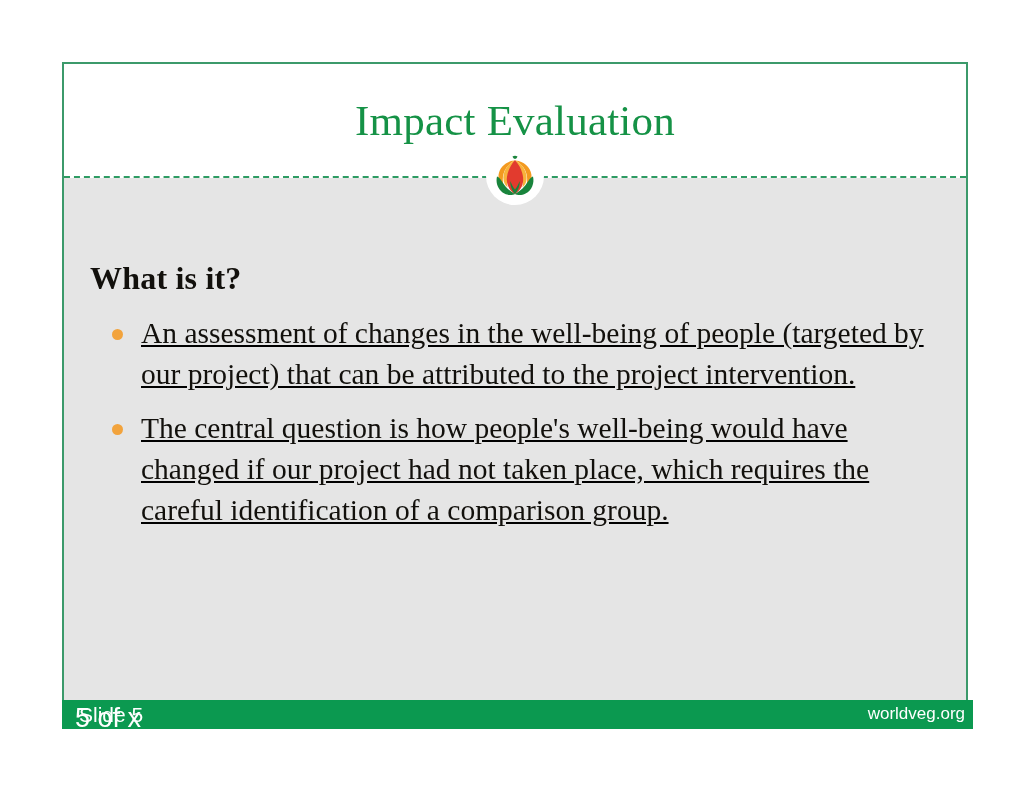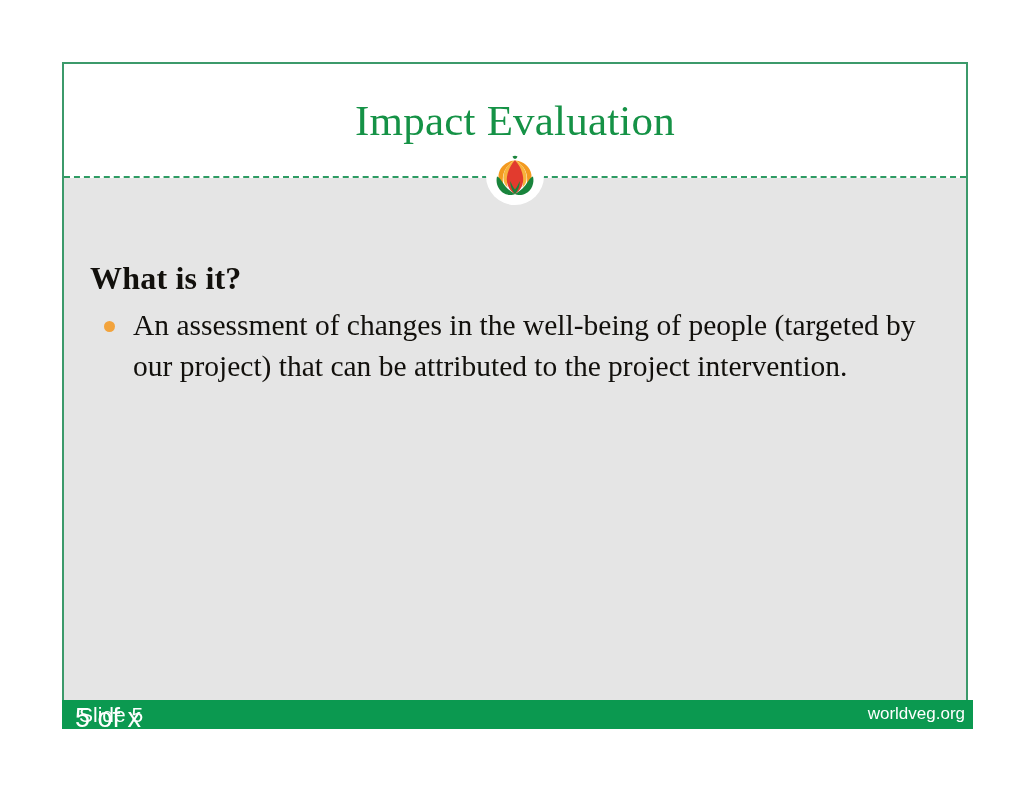--- a/index.html
+++ b/index.html
@@ -104,22 +104,23 @@
     font-family: "Liberation Serif", serif;
     font-size: 32px;
     font-weight: 700;
     color: #12100C;
     margin: 0 0 8px 0;
     letter-spacing: 0.2px;
   }
 
   ul#bullet-list {
     list-style: none;
-    margin: 8px;
+    margin: 16px;
     padding: 0;
+    text-decoration: underline;
   }
   ul#bullet-list > li {
     position: relative;
     padding-left: 35px;
     margin: 0 0 12px 0;
     font-family: "Liberation Serif", serif;
     font-size: 29.5px;
     line-height: 1.40;
     color: #12100C;
   }
@@ -193,20 +194,24 @@
 
       <div id="content-area">
 
         <div id="content-heading">What is it?</div>
 
         <ul id="bullet-list">
           <li>
             <span class="bullet-dot"></span>
             <span>An assessment of changes in the well-being of people (targeted by our project) that can be attributed to the project intervention.</span>
           </li>
+          <li>
+            <span class="bullet-dot"></span>
+            <span>The central question is how people's well-being would have changed if our project had not taken place, which requires the careful identification of a comparison group.</span>
+          </li>
         </ul>
 
       </div>
     </div>
 
     <div id="brand-emblem">
       <svg width="46" height="46" viewBox="0 0 46 46" aria-hidden="true">
 
         <path d="M20.5 3.5 q2.5 -1.6 5 0 q-0.6 2.2 -2.5 2.4 q-1.9 -0.2 -2.5 -2.4 z" fill="#19843C"></path>
 

